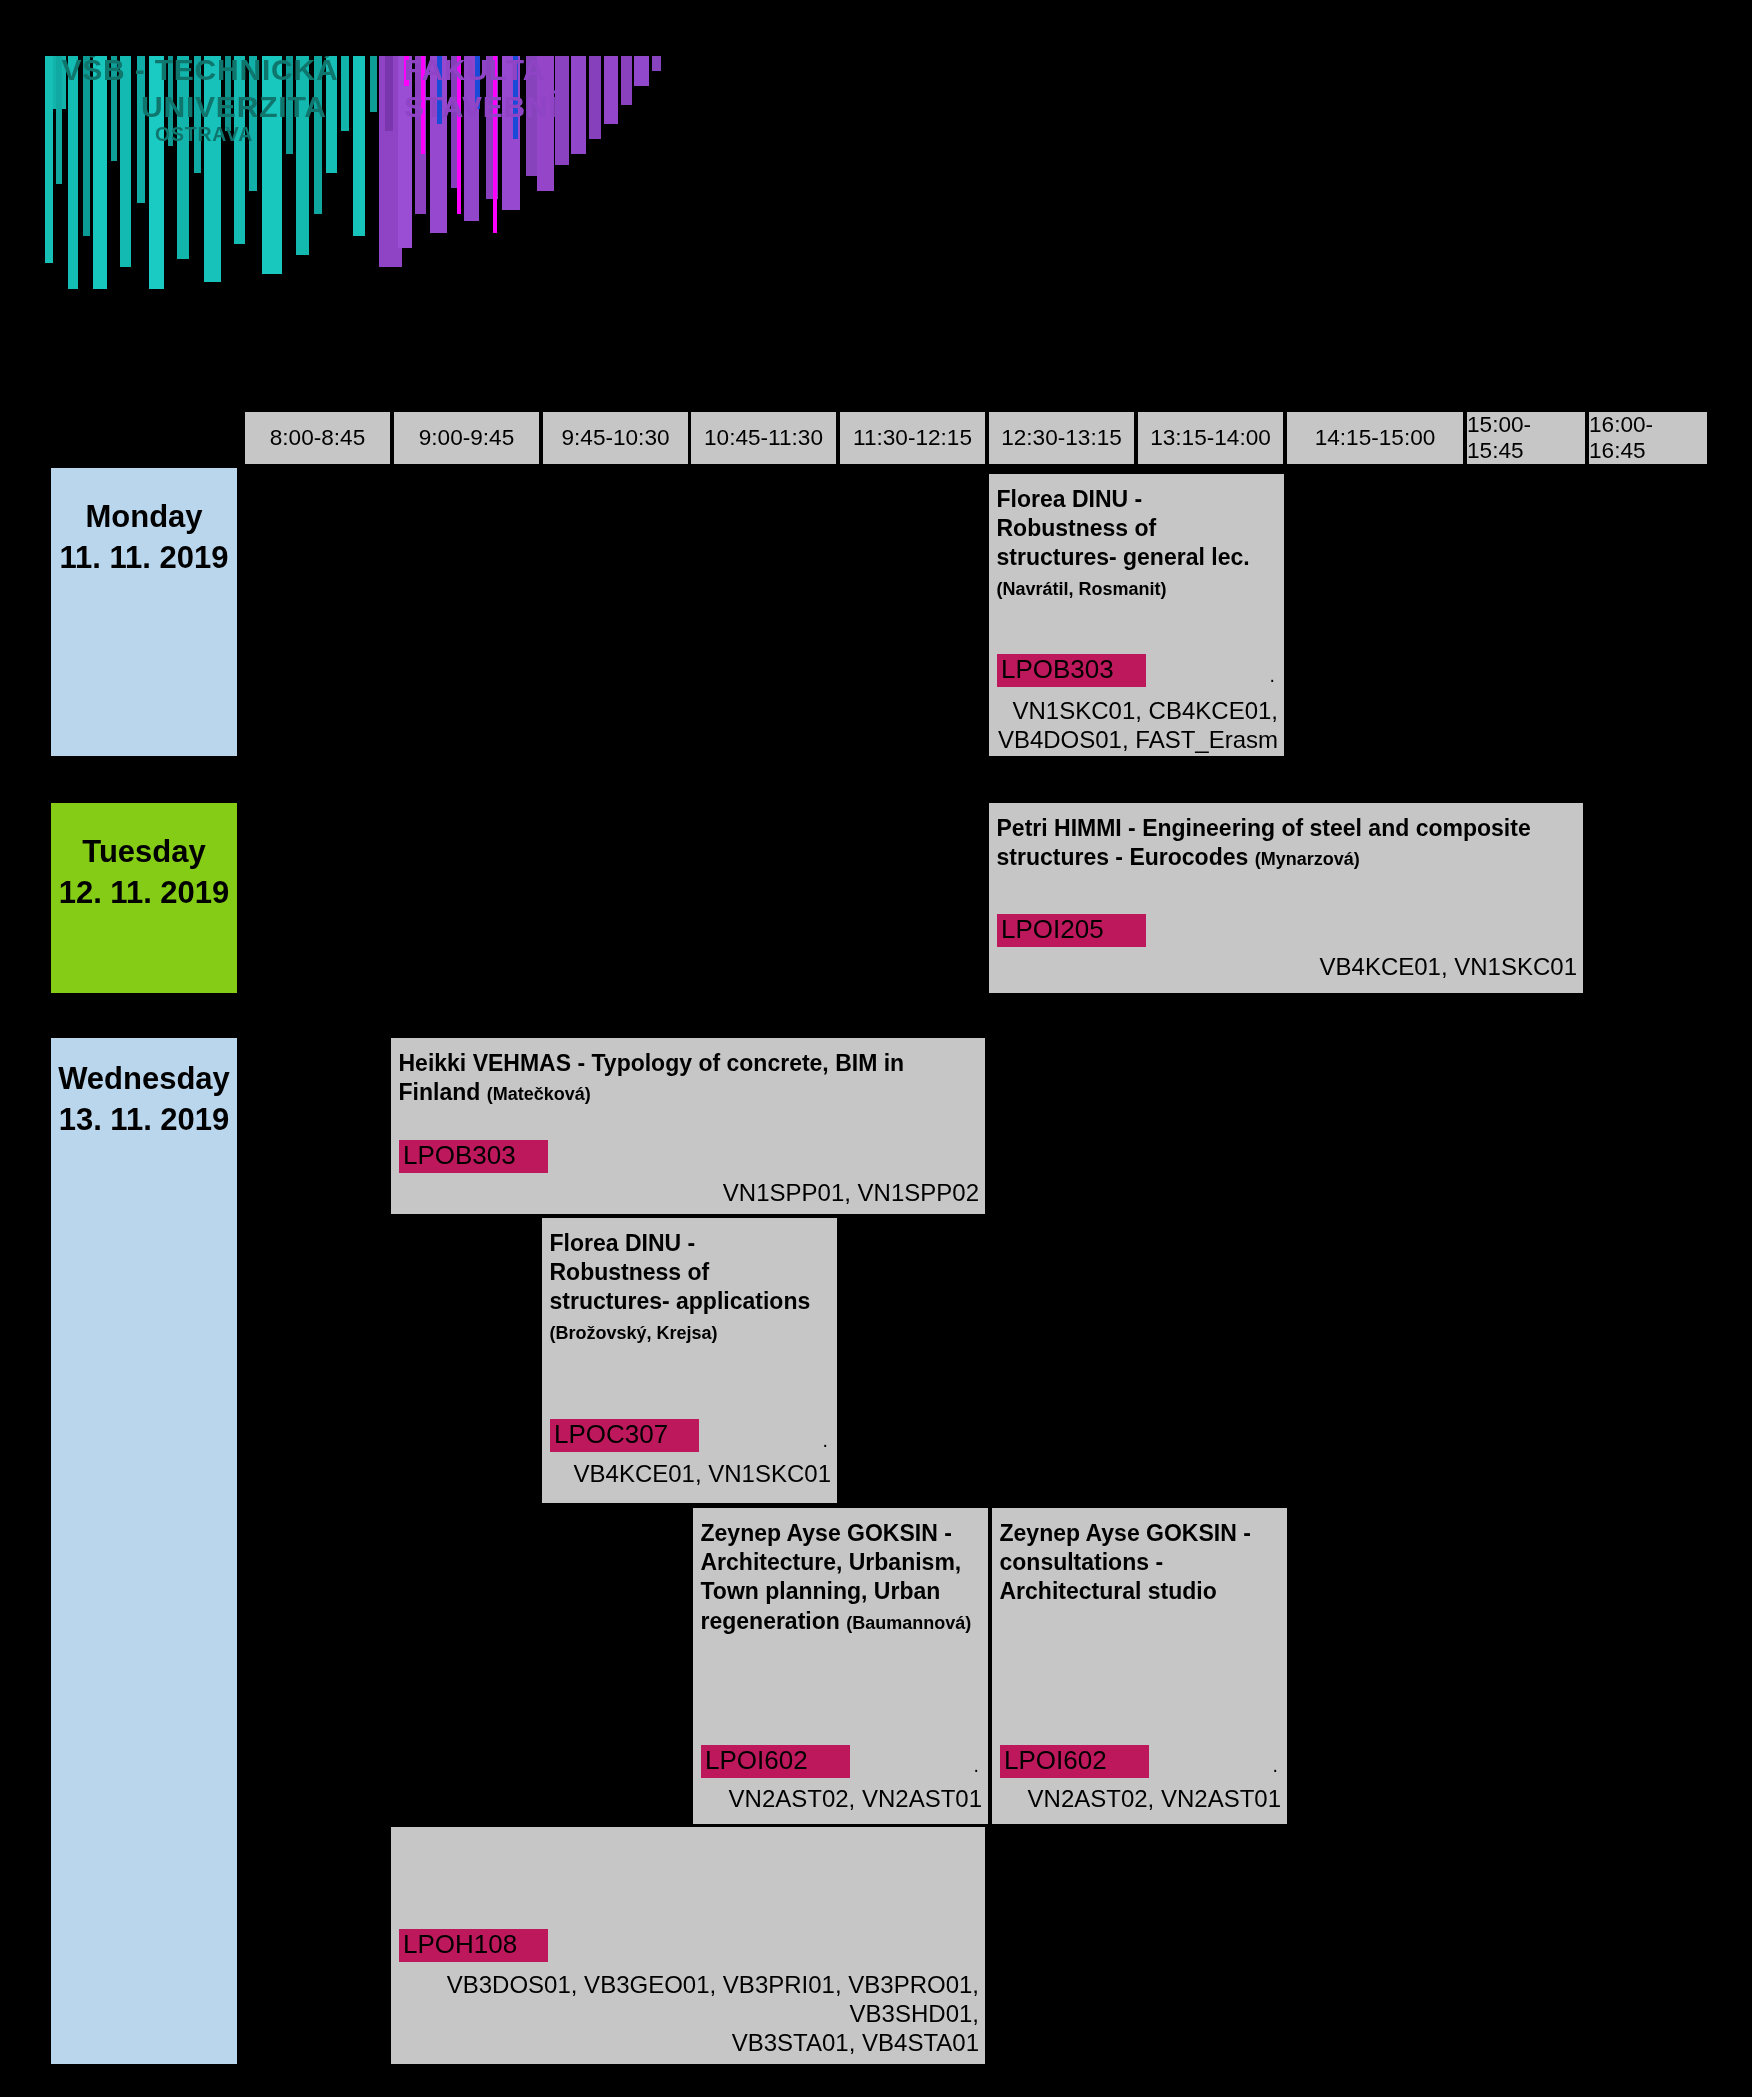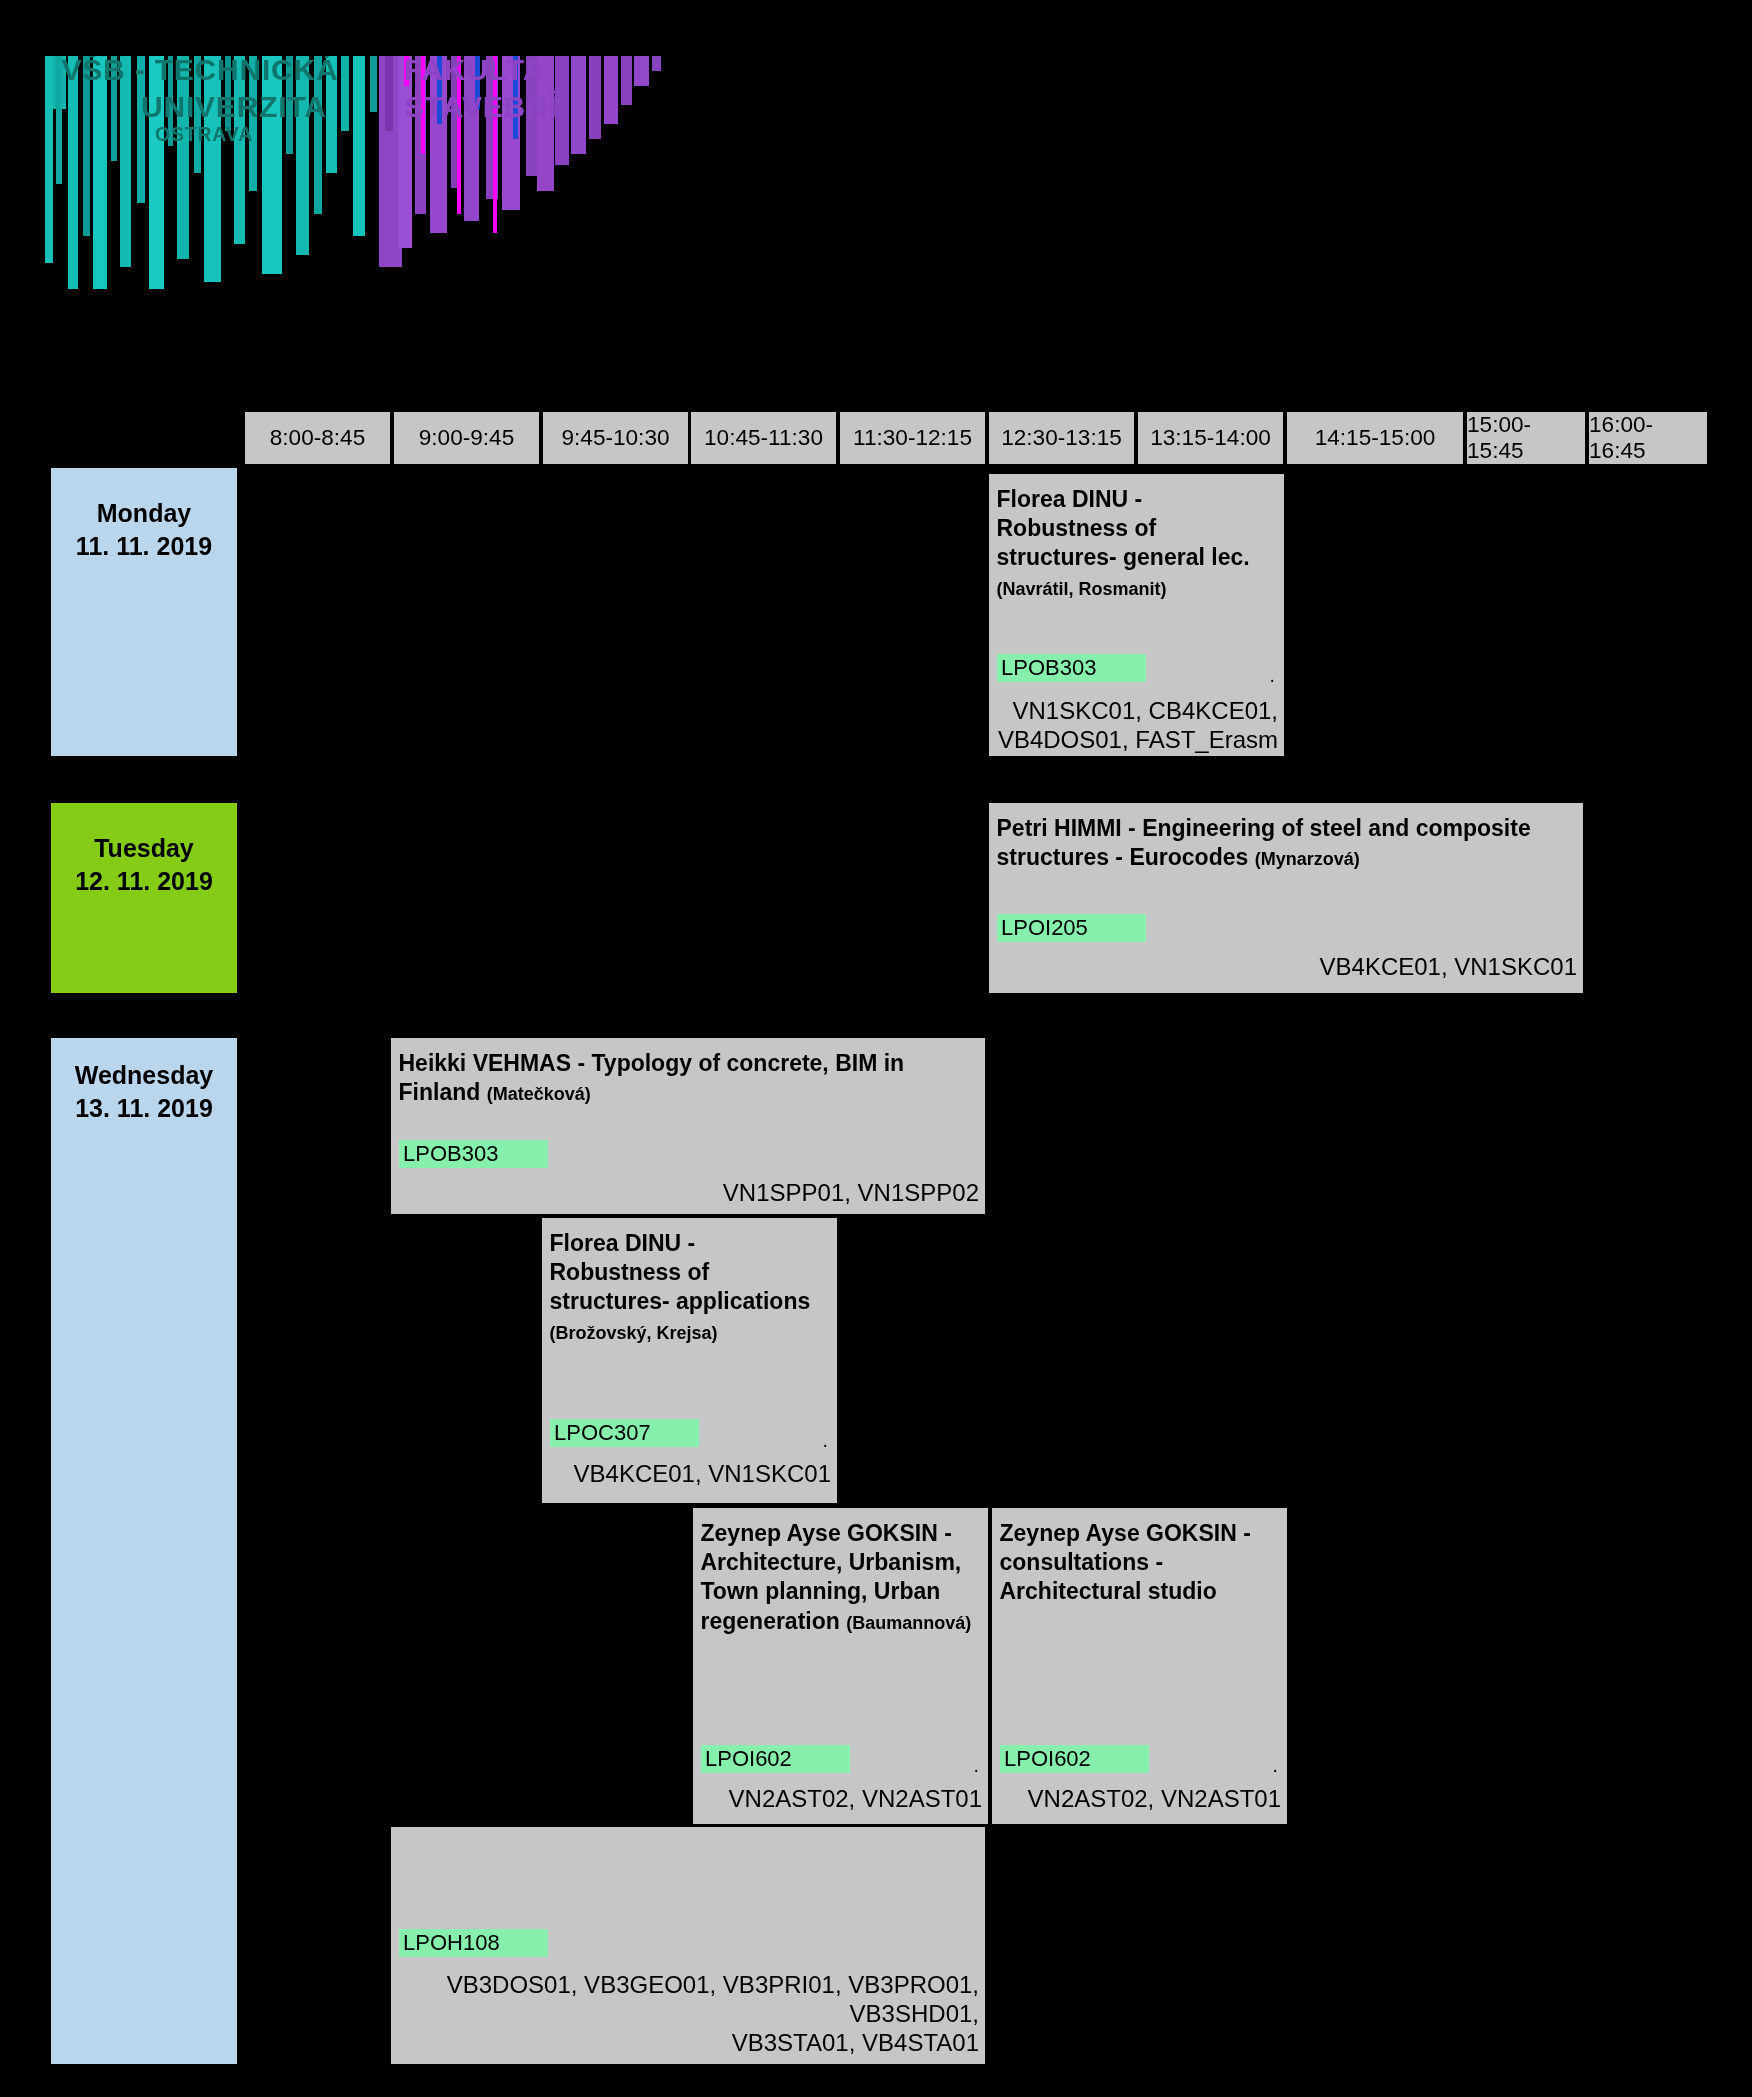--- a/index.html
+++ b/index.html
@@ -28,36 +28,36 @@
     position:absolute;background:#c6c6c6;border:2.3px solid #000;
     box-sizing:border-box;
     display:flex;align-items:center;justify-content:center;
     font-size:22.6px;color:#000;
   }
 
   .day-cell{
     position:absolute;border:2.3px solid #000;box-sizing:border-box;
     display:flex;flex-direction:column;
     padding-top:28.6px;
-    font-size:25px;font-weight:bold;line-height:1.32;text-align:center;
+    font-size:31px;font-weight:bold;line-height:1.32;text-align:center;
   }
   .day-blue{background:#bad6ed;}
   .day-grey{background:#84cc16;}
 
   .event{
     position:absolute;background:#c6c6c6;border:2.3px solid #000;
     box-sizing:border-box;overflow:hidden;padding:10.5px 7.5px 6px 7.5px;
   }
   .ev-title{
     font-size:23px;font-weight:bold;line-height:1.28;
     margin:0;word-wrap:break-word;
   }
   .ev-lect{font-size:18px;font-weight:bold;}
   .room{
-    position:absolute;background:#86efac;font-size:22px;
+    position:absolute;background:#be185d;font-size:26px;
     padding:2.3px 4.5px 3px 4.5px;line-height:1.05;white-space:nowrap;
   }
   .dot{position:absolute;font-size:19.5px;line-height:1;}
   .codes{
     position:absolute;right:6px;font-size:24px;line-height:1.2;
     text-align:right;white-space:pre-line;
   }
 </style>
 </head>
 <body>

